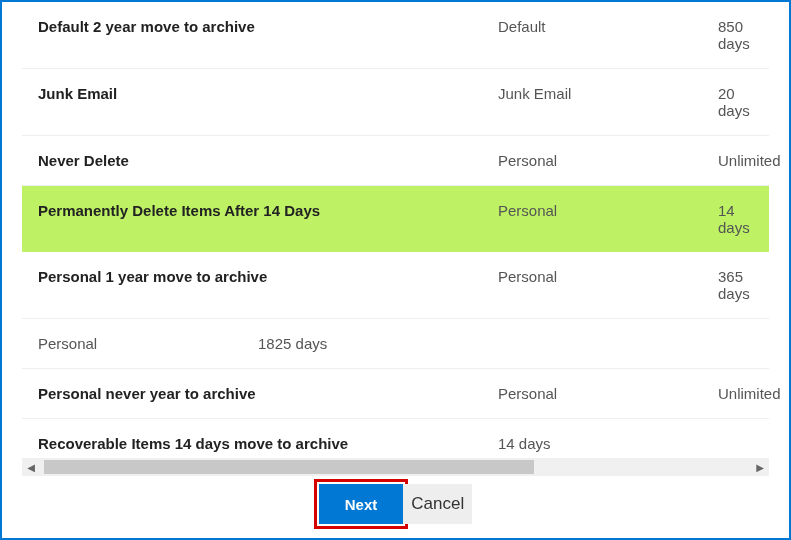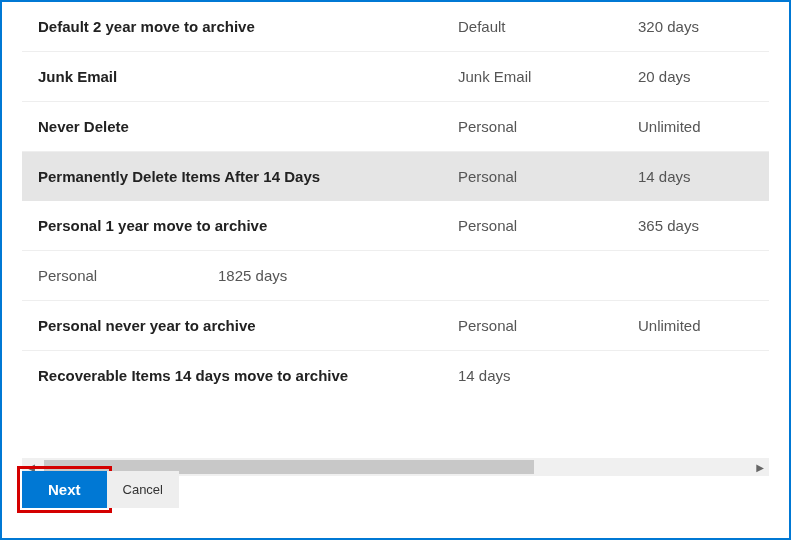--- a/index.html
+++ b/index.html
@@ -20,23 +20,24 @@
       padding: 0 20px;
       height: 450px;
       overflow: hidden;
     }
     .row {
       display: flex;
       align-items: flex-start;
       padding: 16px 16px;
       border-bottom: 1px solid #eee;
       font-size: 15px;
+      gap: 40px;
     }
     .row.highlighted {
-      background: #e5e5e5;
+      background: #bef264;
       border-bottom: none;
     }
     .row:last-of-type {
       border-bottom: none;
     }
     .col-name {
       flex: 0 0 420px;
       font-weight: 600;
       color: #222;
     }
@@ -71,58 +72,58 @@
     .scrollbar-thumb {
       position: absolute;
       left: 22px;
       top: 2px;
       height: 14px;
       width: 490px;
       background: #c8c8c8;
     }
     .button-bar {
       position: absolute;
-      bottom: 30px;
+      bottom: 14px;
       left: 0;
       right: 0;
       padding: 0 20px;
       display: flex;
-      justify-content: flex-start;
+      justify-content: center;
     }
     .btn-next {
       background: #0078d4;
       color: #fff;
       border: none;
       padding: 10px 26px;
       font-size: 15px;
       font-weight: 600;
       outline: 3px solid #d40000;
       outline-offset: 2px;
       cursor: pointer;
       font-family: inherit;
     }
     .btn-cancel {
       background: #eee;
       color: #333;
       border: none;
-      padding: 10px 16px;
-      font-size: 13px;
+      padding: 10px 8px;
+      font-size: 17px;
       font-weight: 400;
       cursor: pointer;
       font-family: inherit;
     }
   </style>
 </head>
 <body>
 
 <div class="table-container">
   <div class="row">
     <div class="col-name">Default 2 year move to archive</div>
     <div class="col-type">Default</div>
-    <div class="col-retention">320 days</div>
+    <div class="col-retention">850 days</div>
   </div>
   <div class="row">
     <div class="col-name">Junk Email</div>
     <div class="col-type">Junk Email</div>
     <div class="col-retention">20 days</div>
   </div>
   <div class="row">
     <div class="col-name">Never Delete</div>
     <div class="col-type">Personal</div>
     <div class="col-retention">Unlimited</div>

